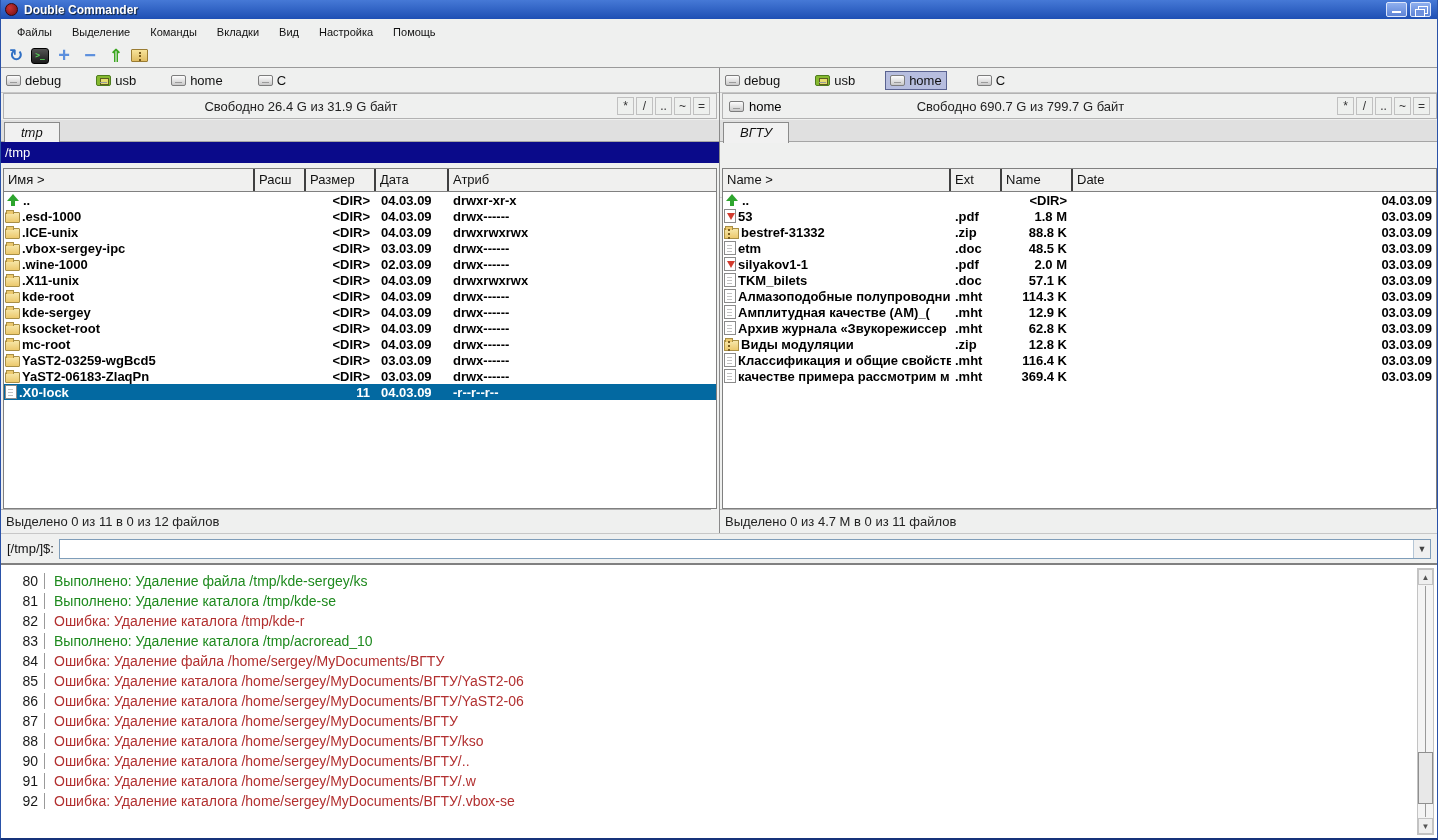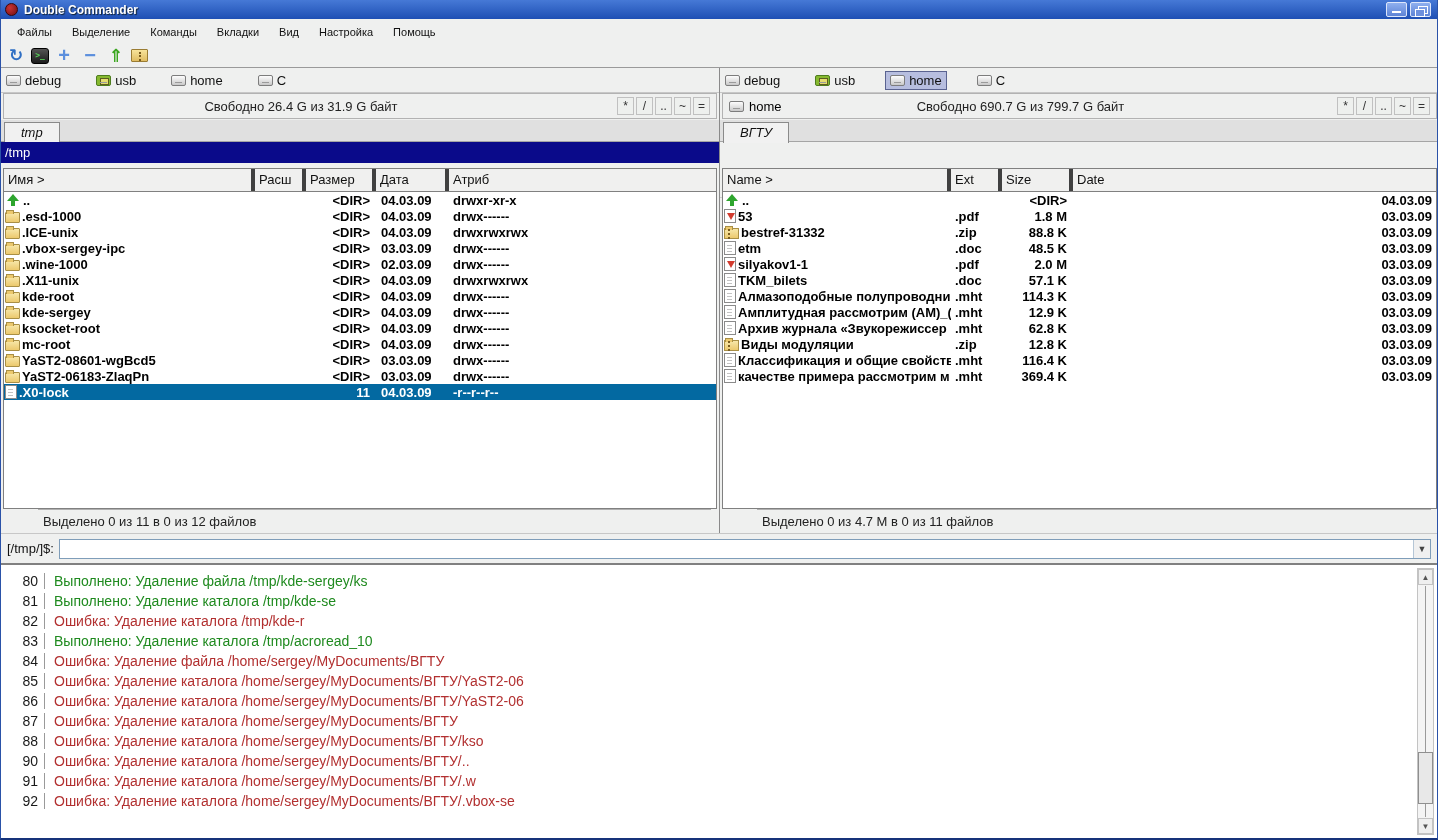--- a/index.html
+++ b/index.html
@@ -51,21 +51,21 @@
   .drive-current{display:flex;align-items:center;gap:5px;font-size:13px;padding-left:6px;z-index:1;}
   .quick{margin-left:auto;display:flex;gap:2px;padding-right:6px;z-index:1;}
   .qbtn{min-width:17px;height:18px;border:1px solid #c0c0c0;background:#eef0ee;font-size:12px;color:#333;display:flex;align-items:center;justify-content:center;padding:0 3px;cursor:pointer;}
   .tabstrip{position:absolute;top:52px;left:0;right:0;height:22px;background:#e0e0e0;border-bottom:1px solid #a5a5a5;}
   .tab{display:inline-block;margin:2px 0 0 3px;padding:2px 16px 3px;background:#f1f1f1;border:1px solid #8a8a8a;border-bottom:none;font-size:13px;color:#111;cursor:pointer;font-style:italic;}
   .pathbar{position:absolute;top:74px;left:0;right:0;height:21px;font-size:13px;padding:3px 0 0 4px;cursor:pointer;}
   .pathbar.active{background:#0a0a8a;color:#fff;}
   .pathbar.inactive{background:#eff0ef;color:#111;border-bottom:1px solid #cfcfcf;margin-top:35px;}
   .listwrap{position:absolute;top:100px;left:2px;right:2px;bottom:24px;border:1px solid #808080;background:#fff;overflow:hidden;}
   .hdr{display:grid;height:23px;border-bottom:1px solid #808080;background:#f0f0ef;}
-  .hcell{font-size:13px;color:#111;padding:3px 0 0 4px;border-right:4px solid #404040;cursor:pointer;}
+  .hcell{font-size:13px;color:#111;padding:3px 0 0 4px;border-right:2px solid #404040;cursor:pointer;}
   .hcell:last-child{border-right:none;}
   .lgrid{grid-template-columns:251px 51px 70px 73px auto;}
   .rgrid{grid-template-columns:228px 51px 71px auto;}
   .frow{display:grid;height:16px;align-items:center;font-size:13px;font-weight:bold;color:#000;cursor:default;}
   .frow.sel{background:#0369a1;color:#fff;}
   .c-name{display:flex;align-items:center;overflow:hidden;white-space:nowrap;padding-left:1px;}
   .c-ext{padding-left:4px;white-space:nowrap;}
   .c-size{text-align:right;padding-right:6px;white-space:nowrap;}
   .c-date{padding-left:5px;white-space:nowrap;}
   .c-date.r{text-align:right;padding-right:4px;}
@@ -76,21 +76,21 @@
   .fi-up::after{content:"";position:absolute;left:6px;top:7px;width:4px;height:6px;background:#2ea52e;}
   .fi-folder{width:15px;height:11px;margin-top:2px;background:linear-gradient(#f7e7a9,#ecc96e);border:1px solid #a98f45;border-radius:1px;}
   .fi-folder::before{content:"";position:absolute;top:-3px;left:0;width:6px;height:3px;background:#ecc96e;border:1px solid #a98f45;border-bottom:none;}
   .fi-page{width:12px;height:14px;background:#fff;border:1px solid #8a8a8a;}
   .fi-page::after{content:"";position:absolute;left:2px;top:3px;right:3px;height:1px;background:#c3c3c3;box-shadow:0 3px 0 #c3c3c3,0 6px 0 #c3c3c3;}
   .fi-pdf{width:12px;height:14px;background:#fff;border:1px solid #8a8a8a;}
   .fi-pdf::after{content:"";position:absolute;left:2px;top:3px;border-left:4px solid transparent;border-right:4px solid transparent;border-top:7px solid #d23b2e;}
   .fi-zip{width:15px;height:11px;margin-top:2px;background:linear-gradient(#f7e7a9,#ecc96e);border:1px solid #a98f45;}
   .fi-zip::before{content:"";position:absolute;top:-3px;left:0;width:6px;height:3px;background:#ecc96e;border:1px solid #a98f45;border-bottom:none;}
   .fi-zip::after{content:"";position:absolute;left:3px;top:0;height:10px;border-left:2px dotted #7a5c1e;}
-  .statusbar{position:absolute;left:0;right:8px;bottom:0;height:24px;border-top:1px solid #b0b0b0;background:#eff0ef;font-size:13px;color:#222;padding:4px 0 0 5px;margin-left:37px;}
+  .statusbar{position:absolute;left:0;right:8px;bottom:0;height:24px;border-top:1px solid #b0b0b0;background:#eff0ef;font-size:13px;color:#222;padding:4px 0 0 5px;}
   
   .cmdline{position:absolute;top:533px;left:0;right:0;height:30px;background:#eff0ef;display:flex;align-items:center;padding:0 6px;border-top:1px solid #c7c7c7;}
   .cmd-prompt{font-size:13px;color:#111;margin-right:5px;white-space:nowrap;}
   .combo{flex:1;height:20px;background:#fff;border:1px solid #7f9db9;display:flex;}
   .combo input{flex:1;border:none;outline:none;font-size:13px;padding:0 4px;font-family:inherit;background:#fff;}
   .combo .drop{width:17px;border-left:1px solid #b5c6d6;background:#f0f0f0;font-size:9px;color:#444;display:flex;align-items:center;justify-content:center;cursor:pointer;}
   
   .logarea{position:absolute;top:563px;left:0;right:0;bottom:0;background:#fff;border-top:2px solid #808080;overflow:hidden;}
   .logline{display:flex;height:20px;align-items:center;font-size:14px;}
   .loglines{padding-top:6px;}
@@ -278,21 +278,21 @@
                 <span>mc-root</span>
               </div>
               <div class="c-ext"></div>
               <div class="c-size">&lt;DIR&gt;</div>
               <div class="c-date">04.03.09</div>
               <div class="c-attr">drwx------</div>
             </div>
             <div class="frow lgrid">
               <div class="c-name">
                 <div class="fi fi-folder"></div>
-                <span>YaST2-08601-wgBcd5</span>
+                <span>YaST2-03259-wgBcd5</span>
               </div>
               <div class="c-ext"></div>
               <div class="c-size">&lt;DIR&gt;</div>
               <div class="c-date">03.03.09</div>
               <div class="c-attr">drwx------</div>
             </div>
             <div class="frow lgrid">
               <div class="c-name">
                 <div class="fi fi-folder"></div>
                 <span>YaST2-06183-ZlaqPn</span>
@@ -351,21 +351,21 @@
           </span>
       </div>
       <div class="tabstrip">
         <span class="tab">ВГТУ</span>
       </div>
       <div class="pathbar inactive">/home/sergey/MyDocuments/ВГТУ</div>
       <div class="listwrap">
         <div class="hdr rgrid" id="rhdr">
             <div class="hcell">Name &gt;</div>
             <div class="hcell">Ext</div>
-            <div class="hcell">Size</div>
+            <div class="hcell">Name</div>
             <div class="hcell">Date</div>
           </div>
         <div id="rrows">
             <div class="frow rgrid">
               <div class="c-name">
                 <div class="fi fi-up"></div>
                 <span>..</span>
               </div>
               <div class="c-ext"></div>
               <div class="c-size">&lt;DIR&gt;</div>
@@ -421,21 +421,21 @@
                 <div class="fi fi-page"></div>
                 <span>Алмазоподобные полупроводни</span>
               </div>
               <div class="c-ext">.mht</div>
               <div class="c-size">114.3 K</div>
               <div class="c-date r">03.03.09</div>
             </div>
             <div class="frow rgrid">
               <div class="c-name">
                 <div class="fi fi-page"></div>
-                <span>Амплитудная рассмотрим (АМ)_(</span>
+                <span>Амплитудная качестве (АМ)_(</span>
               </div>
               <div class="c-ext">.mht</div>
               <div class="c-size">12.9 K</div>
               <div class="c-date r">03.03.09</div>
             </div>
             <div class="frow rgrid">
               <div class="c-name">
                 <div class="fi fi-page"></div>
                 <span>Архив журнала «Звукорежиссер</span>
               </div>

